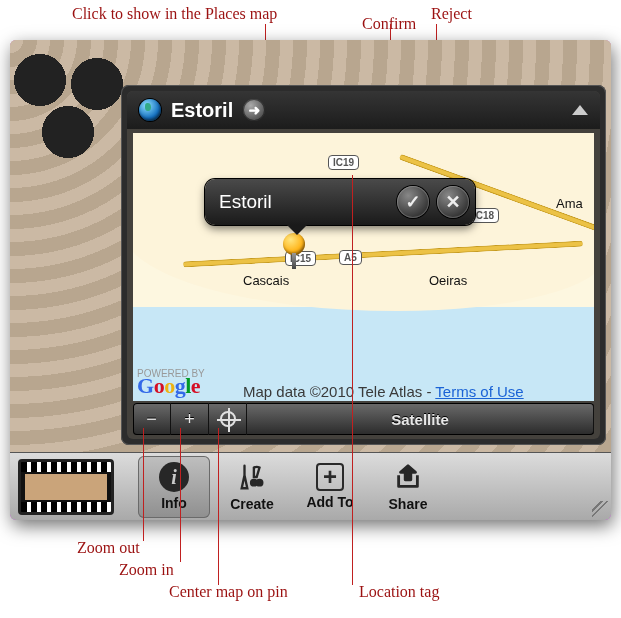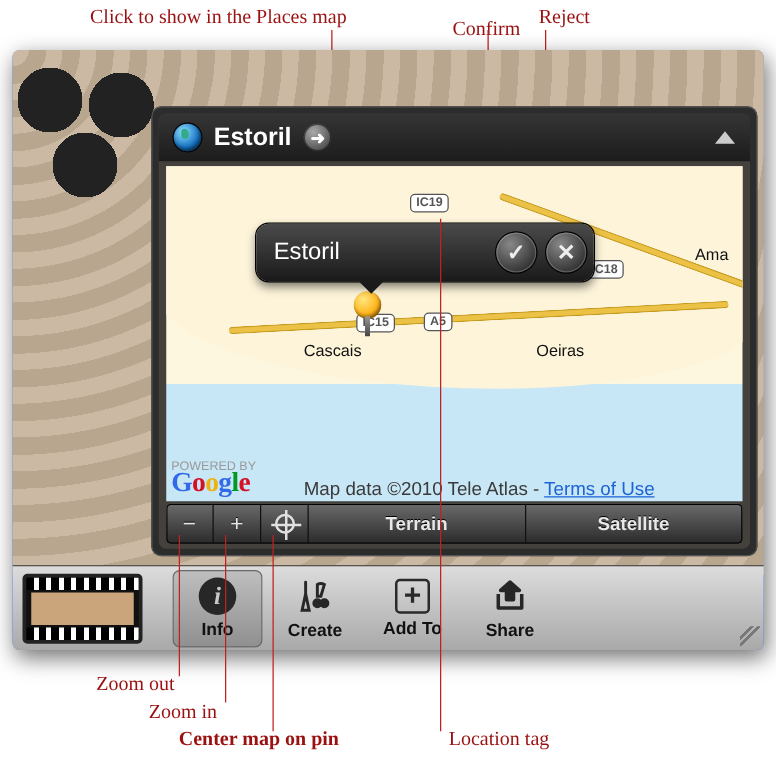--- a/index.html
+++ b/index.html
@@ -20,21 +20,21 @@
   }
   .leader {
     position: absolute;
     background: #c02020;
   }
   
   .stage {
     position: absolute;
     left: 10px; top: 40px;
     width: 601px; height: 480px;
-    background: #3b82f6;
+    background: #d946ef;
     border-radius: 6px;
     box-shadow: 2px 6px 18px rgba(0,0,0,0.55);
     overflow: hidden;
   }
   
   .photo {
     position: absolute;
     left: 0; top: 0;
     width: 601px; height: 420px;
     background:
@@ -311,21 +311,20 @@
           <span>Map data ©2010 Tele Atlas - </span><span class="terms">Terms of Use</span>
         </div>
       </div>
 
       <div class="map-controls">
         <div class="mc-btn small">−</div>
         <div class="mc-btn small">+</div>
         <div class="mc-btn small">
             <div class="crosshair"></div>
           </div>
-        <div class="mc-btn wide">Terrain</div>
         <div class="mc-btn wide">Satellite</div>
       </div>
     </div>
   </div>
 
   <div class="toolbar">
     <div class="thumb">
       <div class="film"></div>
         <div class="film bottom"></div>
         <div class="img-inner"></div>
@@ -358,19 +357,19 @@
         </svg>
       </div>
       <span>Share</span>
     </div>
     <div class="resize-grip"></div>
   </div>
 </div>
 
 <div class="annot" style="left:77px; top:539px;">Zoom out</div>
 <div class="annot" style="left:119px; top:561px;">Zoom in</div>
-<div class="annot" style="left:143px; top:583px;font-weight:bold;">Center map on pin</div>
+<div class="annot" style="left:169px; top:583px;">Center map on pin</div>
 <div class="annot" style="left:359px; top:583px;">Location tag</div>
 
 <div class="leader" style="left:143px; top:428px; width:1px; height:113px;"></div>
 <div class="leader" style="left:180px; top:428px; width:1px; height:134px;"></div>
 <div class="leader" style="left:218px; top:428px; width:1px; height:157px;"></div>
 <div class="leader" style="left:352px; top:175px; width:1px; height:410px;"></div>
 
 </body></html>

